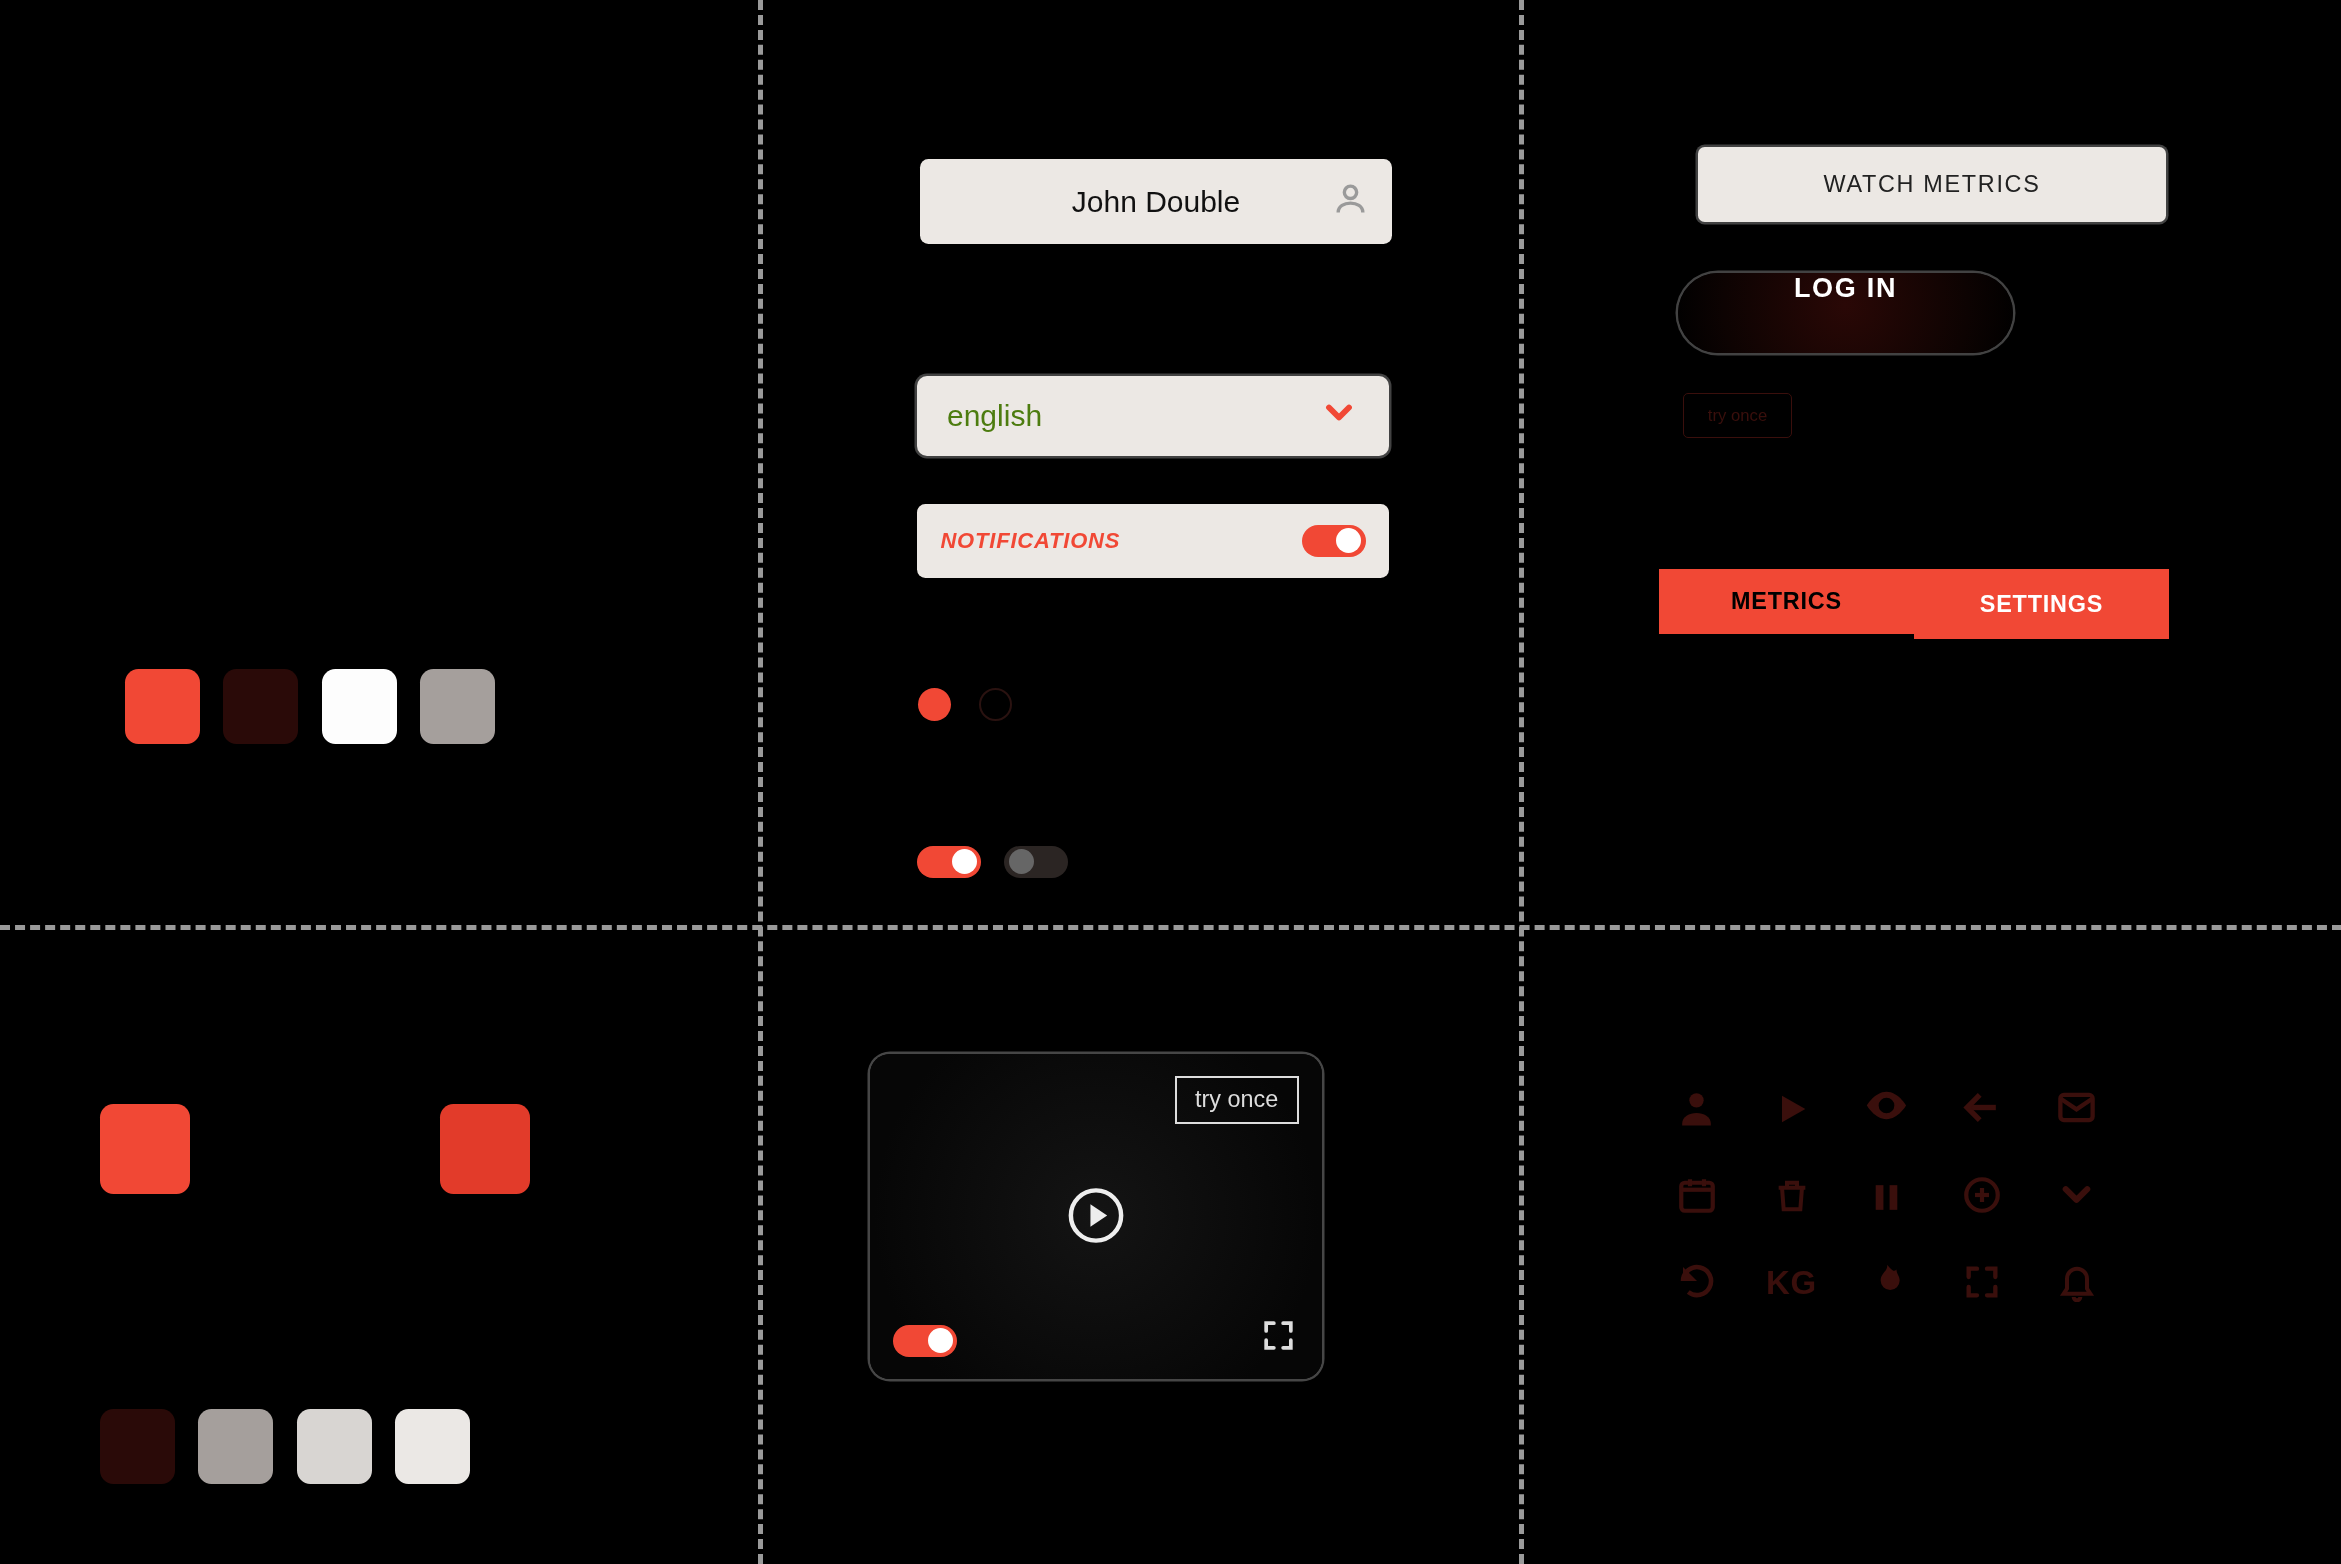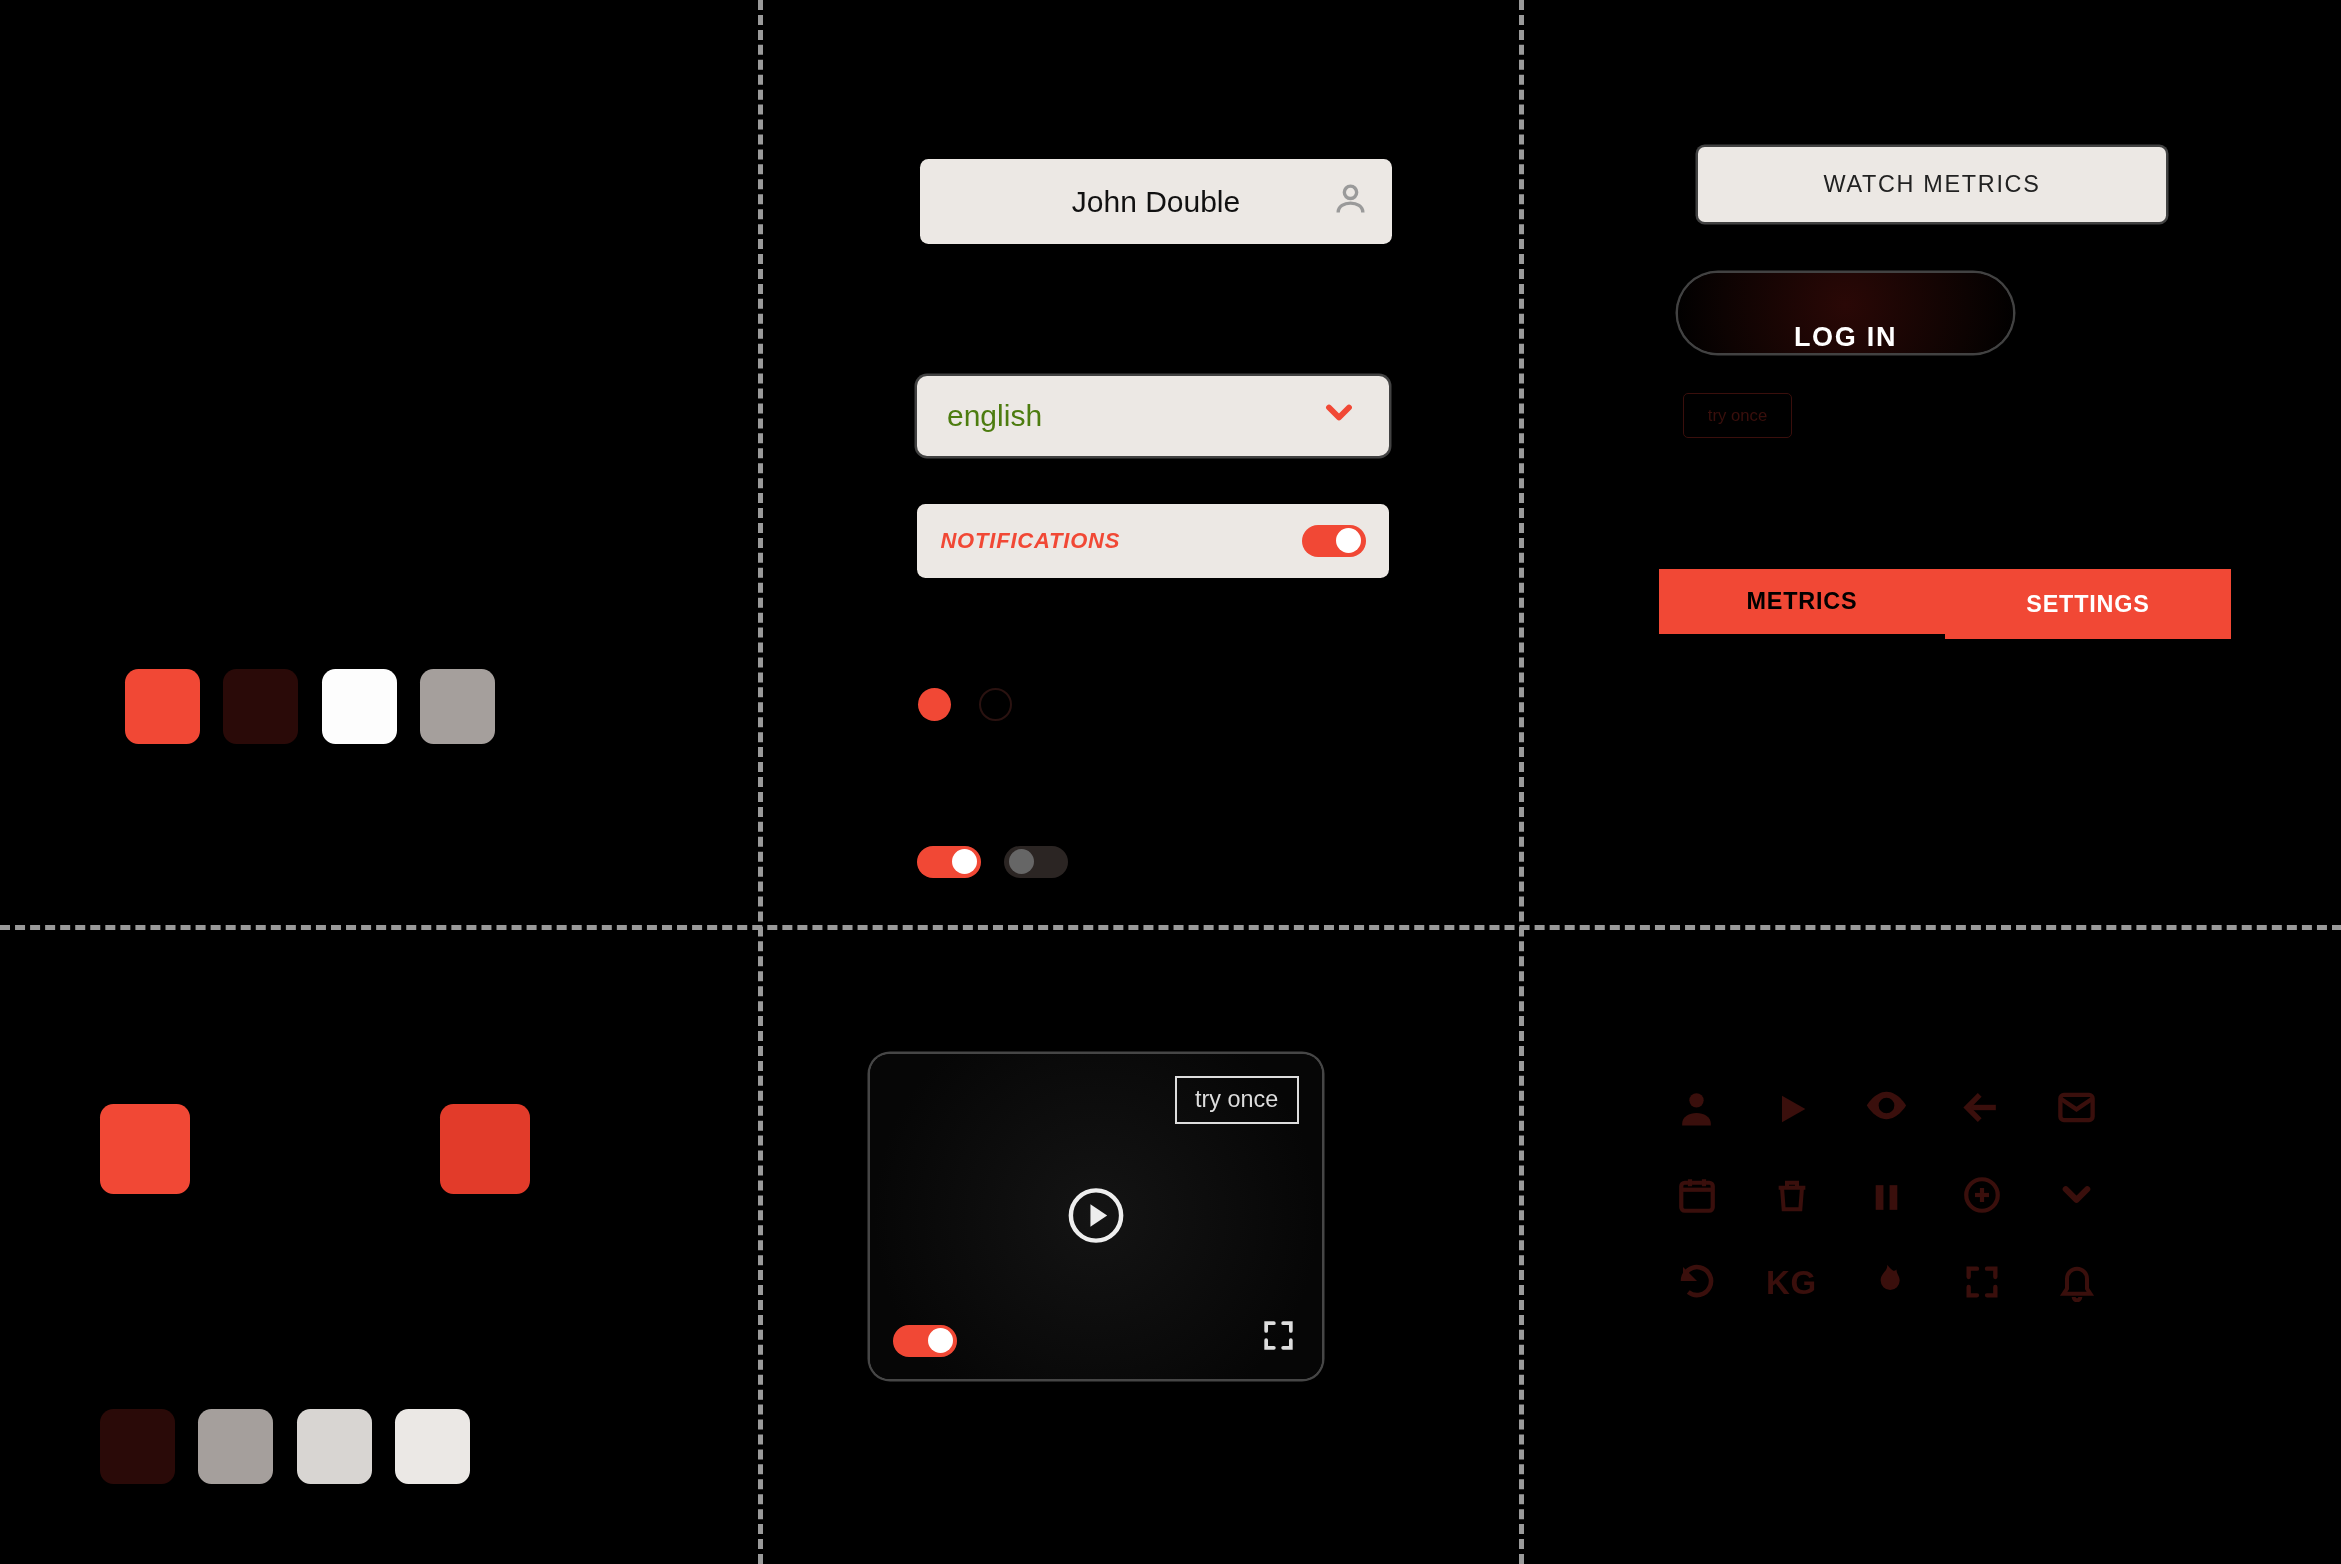--- a/index.html
+++ b/index.html
@@ -79,31 +79,31 @@
   .btn-light {
     width: 468px; height: 75px;
     background: #ece8e4; border-radius: 6.7px;
     display: flex; align-items: center; justify-content: center;
     font-size: 23.4px; letter-spacing: 1.7px; color: #222;
   }
   .btn-login {
     width: 335px; height: 80px;
     background: radial-gradient(circle at 50% 40%, #2a0806 0%, #0d0302 70%, #000 100%);
     border-radius: 836px;
-    display: flex; align-items: flex-end; justify-content: center;
+    display: flex; align-items: flex-start; justify-content: center;
     color: #fff; font-size: 27px; font-weight: 800; letter-spacing: 1.7px;
   }
   .btn-small-dark {
     width: 109px; height: 45px;
     border: 1.7px solid #3a0f0c; border-radius: 5px;
     display: flex; align-items: center; justify-content: center;
     color: #3a0f0c; font-size: 16.7px;
   }
 
-  .tabbar { display: flex; width: 572px; }
+  .tabbar { display: flex; width: 510px; }
   .tabbar .tab {
     flex: 1; height: 70px;
     display: flex; align-items: center; justify-content: center;
     font-size: 23.4px; font-weight: 700; letter-spacing: 0.8px;
   }
   .tab-metrics { background: #f14835; color: #000; border-bottom: 5px solid #000; }
   .tab-settings { background: #f14835; color: #ffffff; }
 
   
   .video-card {

